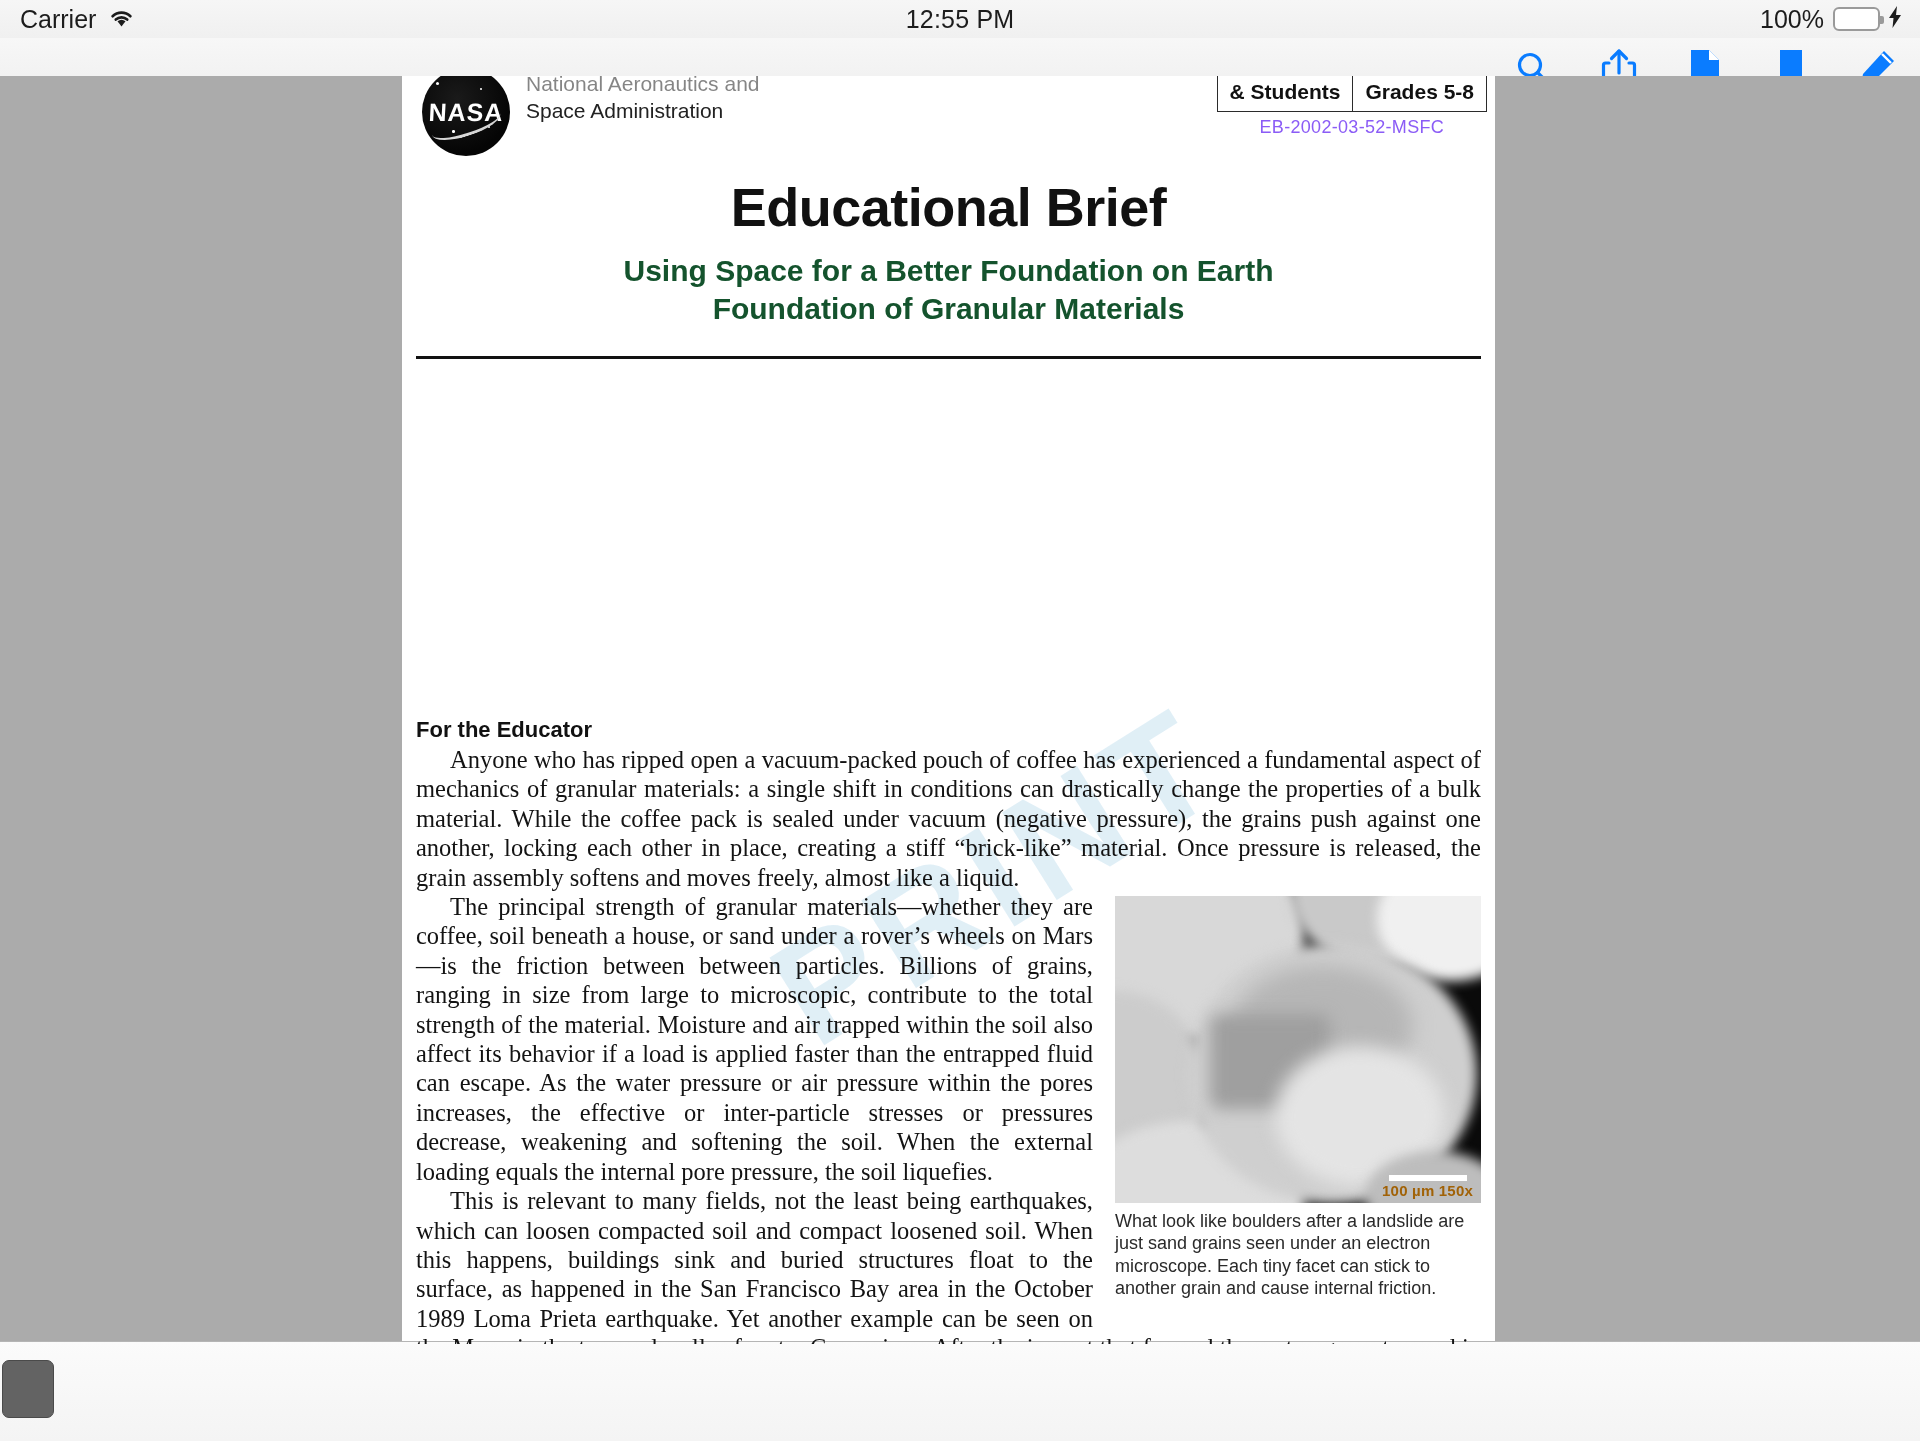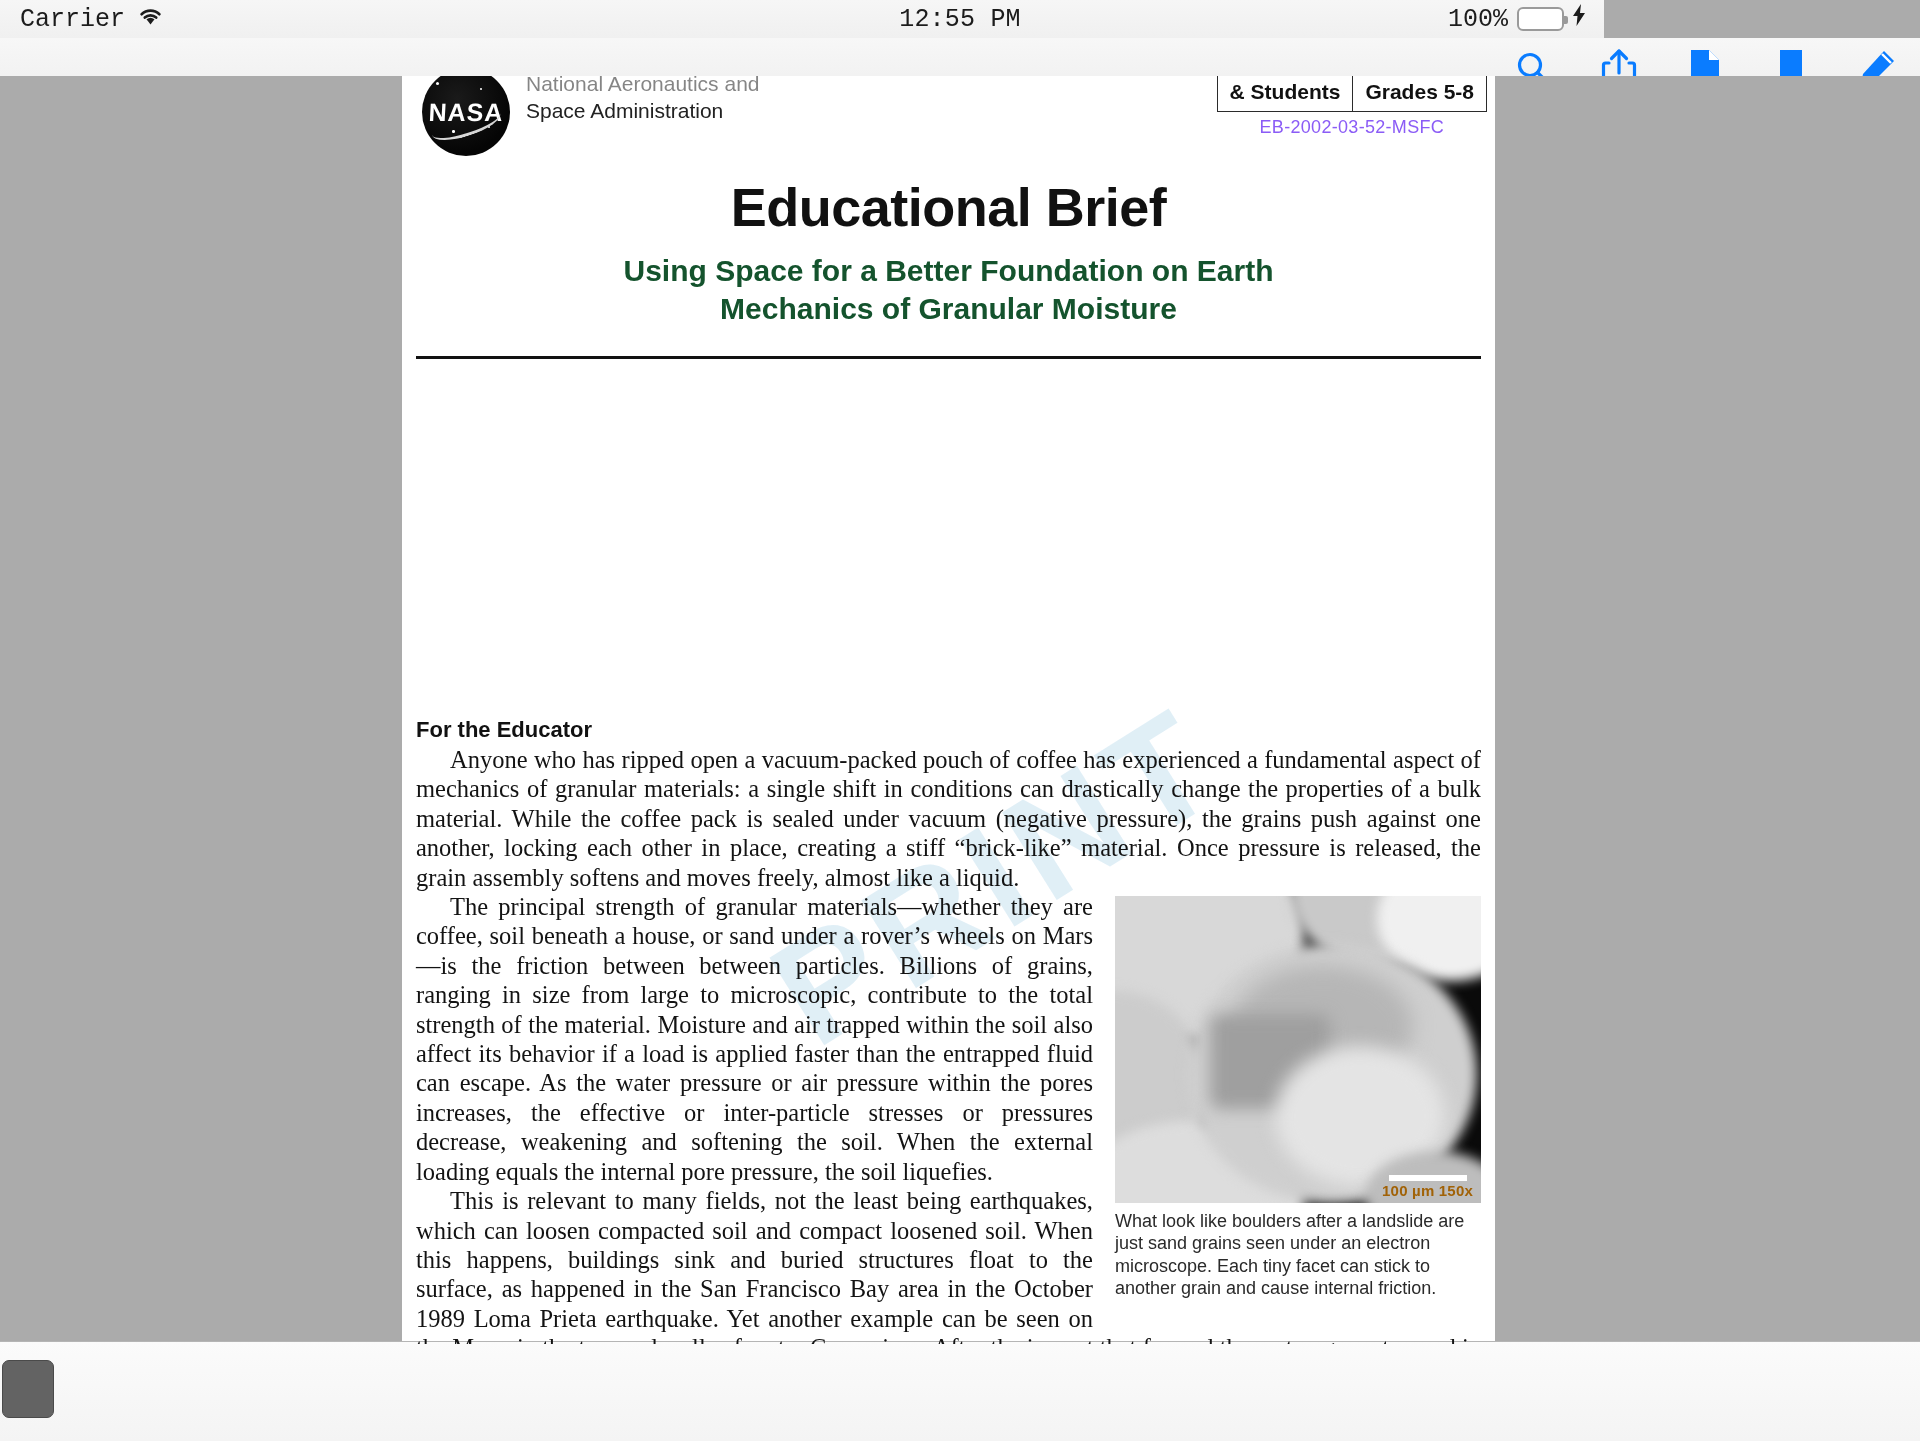--- a/index.html
+++ b/index.html
@@ -6,24 +6,24 @@
   html, body {
     width: 1920px; height: 1441px;
     background: #aaaaaa;
     font-family: "Liberation Sans", sans-serif;
     overflow: hidden;
   }
   .screen { position: relative; width: 1920px; height: 1441px; background: #ababab; }
 
   
   .statusbar {
-    position: absolute; top: 0; left: 0; width: 1604px; height: 38px;
+    position: absolute; top: 0; left: 0; width: 1920px; height: 38px;
     background: linear-gradient(#f6f6f6, #f0f0f0);
     display: flex; align-items: center;
-    font-size: 25px; color: #1c1c1c; font-family: Liberation Mono, monospace;
+    font-size: 25px; color: #1c1c1c;
   }
   .sb-left { position: absolute; left: 20px; display: flex; align-items: center; gap: 12px; }
   .sb-center { position: absolute; left: 0; width: 1920px; text-align: center; font-weight: 400; letter-spacing: .2px;}
   .sb-right { position: absolute; right: 18px; display: flex; align-items: center; gap: 9px; }
   .battery-shell {
     width: 47px; height: 24px; border: 2.5px solid #9a9a9a; border-radius: 6px;
     position: relative; padding: 2px; background: #fff;
   }
   .battery-fill { width: 100%; height: 100%; background: #4cd964; border-radius: 2px; }
   .battery-nub {
@@ -226,21 +226,21 @@
             <div class="badge">&amp; Students</div>
             <div class="badge">Grades 5-8</div>
           </div>
           <div class="doc-code">EB-2002-03-52-MSFC</div>
         </div>
       </div>
 
       <div class="title-main">Educational Brief</div>
       <div class="title-sub">
         <span>Using Space for a Better Foundation on Earth</span><br>
-        <span>Mechanics of Granular Moisture</span>
+        <span>Foundation of Granular Materials</span>
       </div>
       <div class="rule"></div>
 
       <div class="body-wrap">
 
         <div class="watermark">
           <div class="wm-text">PRINT</div>
         </div>
 
         <div class="sec-head">For the Educator</div>

